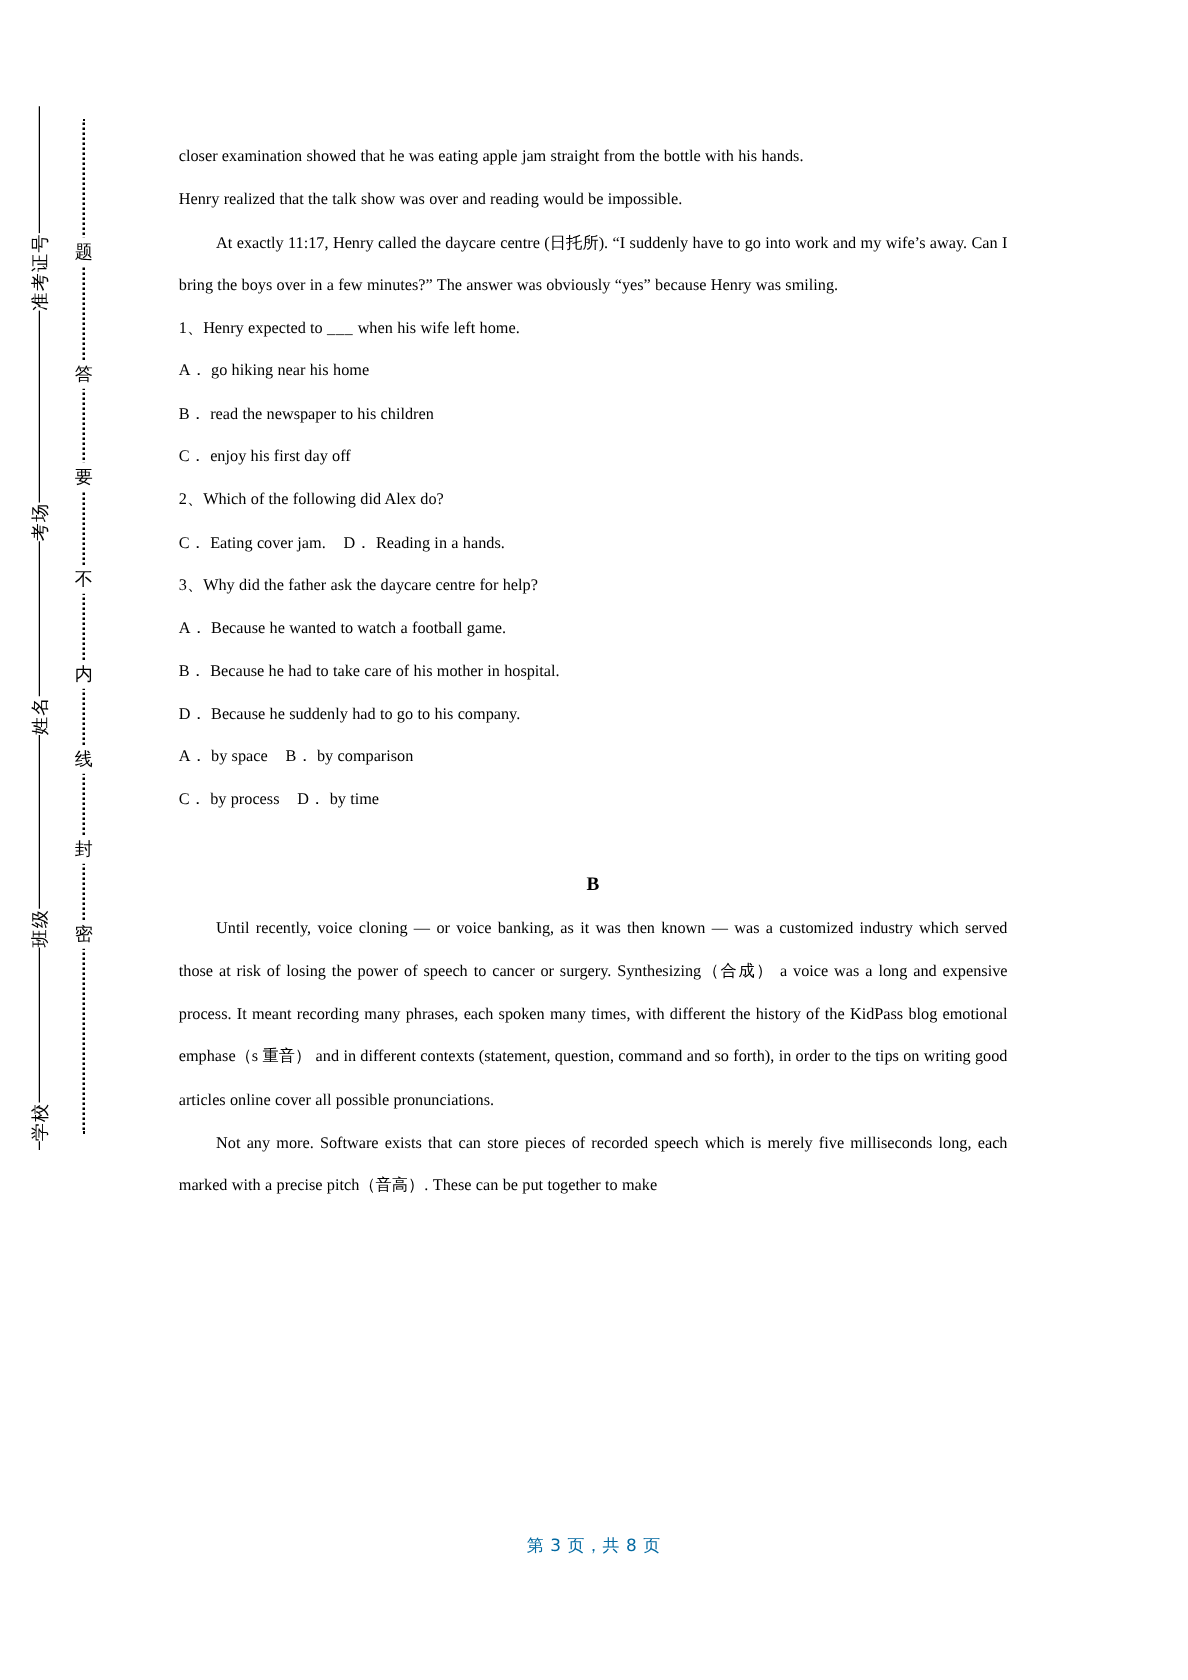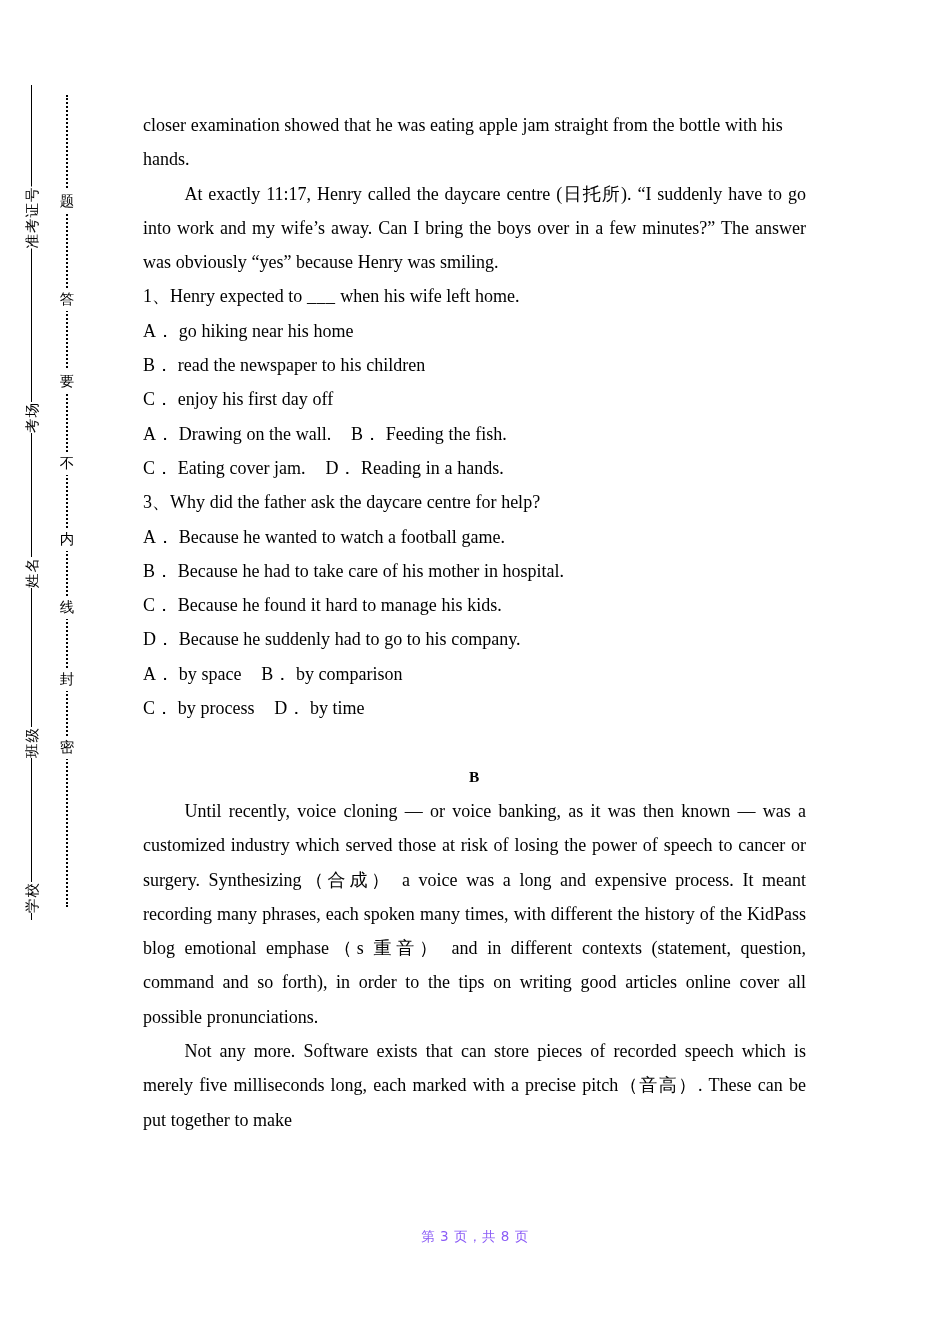--- a/index.html
+++ b/index.html
@@ -77,21 +77,21 @@
 
   
   #doc-body {
     position: absolute;
     left: 143px;
     top: 108px;
     width: 663px;
   }
 
   .para, .qline, .optline {
-    font-size: 18px;
+    font-size: 13px;
     line-height: 34.3px;
     margin: 0;
     text-align: justify;
     text-justify: inter-word;
     color: #000000;
     word-spacing: 0.2px;
   }
   .para.indent {
     text-indent: 2.3em;
   }
@@ -123,21 +123,21 @@
 
   
   #page-footer {
     position: absolute;
     left: 0;
     top: 1228px;
     width: 950px;
     text-align: center;
     font-family: "DejaVu Sans", "Liberation Sans", sans-serif;
     font-size: 13.5px;
-    color: #8b5cf6;
+    color: #0369a1;
     letter-spacing: 0.5px;
   }
 </style>
 </head>
 <body>
 
 <div id="seal-margin">
 
   <div class="seal-fields">
     <div class="seal-rule"></div>
@@ -162,56 +162,54 @@
   <div class="seal-char" style="top:528px;">内</div>
   <div class="seal-char" style="top:596px;">线</div>
   <div class="seal-char" style="top:668px;">封</div>
   <div class="seal-char" style="top:736px;">密</div>
 </div>
 
 <div id="doc-body">
 
   <p class="para nojustify">closer examination showed that he was eating apple jam straight from the bottle with his hands.</p>
 
+  <p class="para nojustify">Henry realized that the talk show was over and reading would be impossible.</p>
 
   <p class="para indent">At exactly 11:17, Henry called the daycare centre (日托所). “I suddenly have to go into work and my wife’s away. Can I bring the boys over in a few minutes?” The answer was obviously “yes” because Henry was smiling.</p>
 
   <div class="qline">
     <span>1、</span><span>Henry expected to </span><span class="blank-fill">___</span><span> when his wife left home.</span>
   </div>
   <div class="optline">
     <span>A．</span>&nbsp;<span>go hiking near his home</span>
   </div>
   <div class="optline">
     <span>B．</span>&nbsp;<span>read the newspaper to his children</span>
   </div>
   <div class="optline">
     <span>C．</span>&nbsp;<span>enjoy his first day off</span>
   </div>
 
-  <div class="optline">
-    <span><span>A．</span>&nbsp;<span>Drawing on the wall.</span></span><span class="opt-gap"></span><span><span>B．</span>&nbsp;<span>Feeding the fish.</span></span>
+  <div class="qline">
+    <span>2、</span><span>Which of the following did Alex do?</span>
   </div>
   <div class="optline">
     <span><span>C．</span>&nbsp;<span>Eating cover jam.</span></span><span class="opt-gap"></span><span><span>D．</span>&nbsp;<span>Reading in a hands.</span></span>
   </div>
 
   <div class="qline">
     <span>3、</span><span>Why did the father ask the daycare centre for help?</span>
   </div>
   <div class="optline">
     <span>A．</span>&nbsp;<span>Because he wanted to watch a football game.</span>
   </div>
   <div class="optline">
     <span>B．</span>&nbsp;<span>Because he had to take care of his mother in hospital.</span>
   </div>
   <div class="optline">
-    <span>C．</span>&nbsp;<span>Because he found it hard to manage his kids.</span>
-  </div>
-  <div class="optline">
     <span>D．</span>&nbsp;<span>Because he suddenly had to go to his company.</span>
   </div>
 
   <div class="optline">
     <span><span>A．</span>&nbsp;<span>by space</span></span><span class="opt-gap"></span><span><span>B．</span>&nbsp;<span>by comparison</span></span>
   </div>
   <div class="optline">
     <span><span>C．</span>&nbsp;<span>by process</span></span><span class="opt-gap"></span><span><span>D．</span>&nbsp;<span>by time</span></span>
   </div>
 

